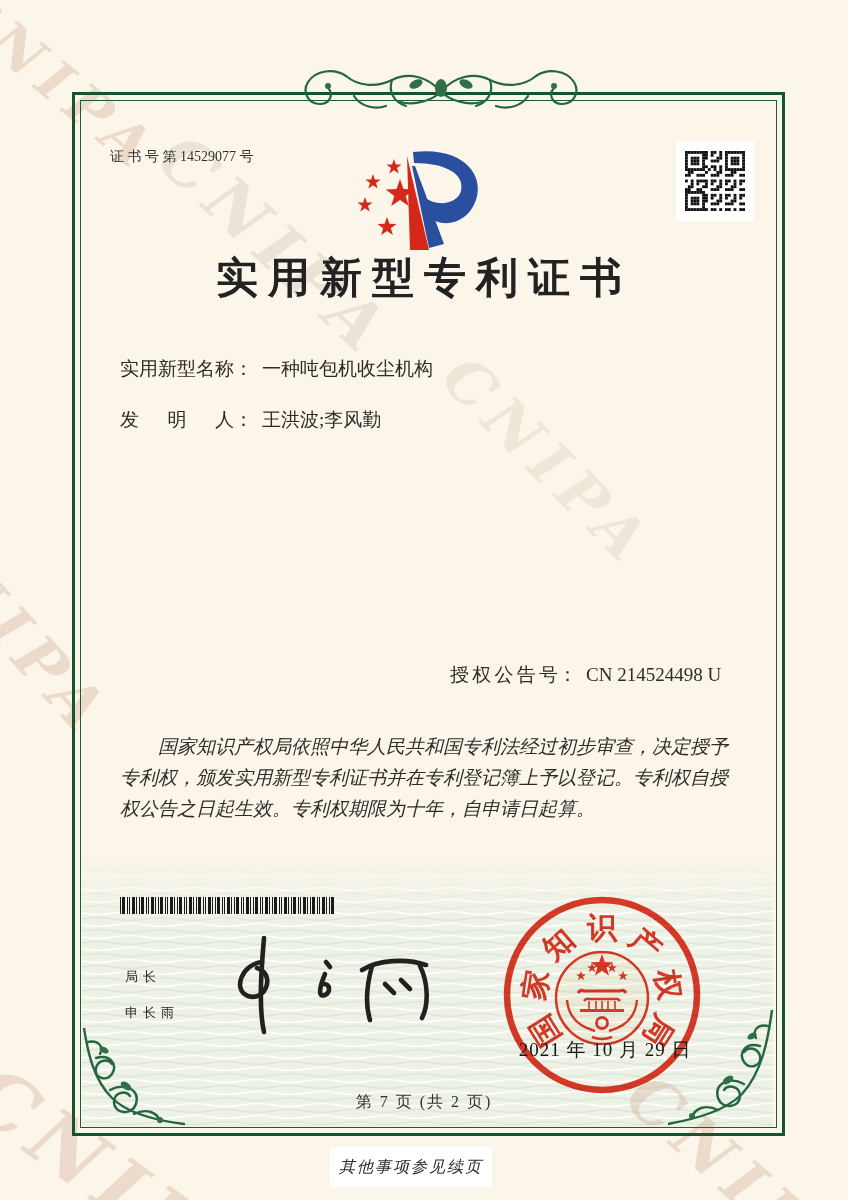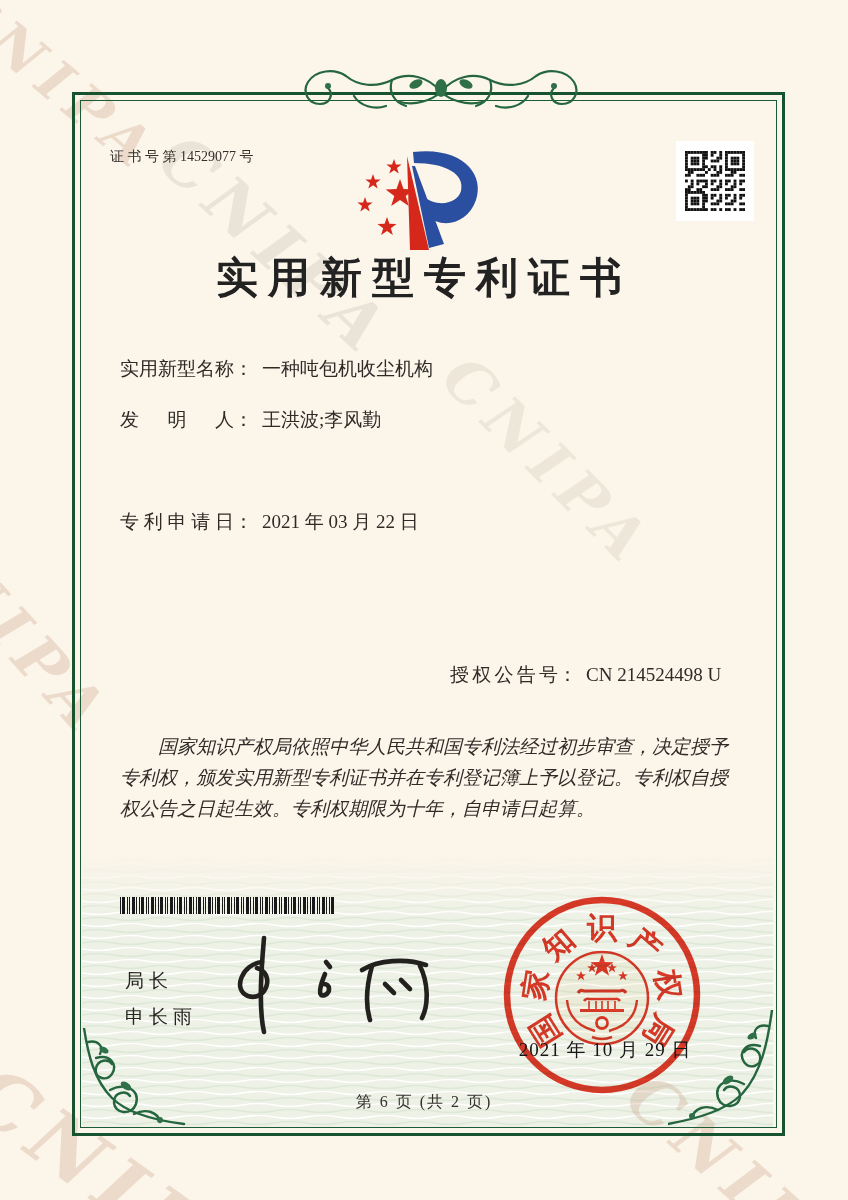--- a/index.html
+++ b/index.html
@@ -32,21 +32,21 @@
   .lbl-s{display:inline-block;width:108px;text-align:justify;text-align-last:justify;vertical-align:top;}
   .val{margin-left:9px;}
   
   .paras{position:absolute;left:120px;top:731px;width:614px;font-size:19px;line-height:31px;
          color:#2f2c28;font-style:italic;z-index:4;}
   .paras p{margin:0;text-indent:2em;}
   
   #barcode{position:absolute;left:120px;top:897px;height:17px;display:flex;align-items:stretch;z-index:4;}
   #barcode div{background:#191919;height:17px;}
   .officer{position:absolute;left:125px;font-family:"Liberation Sans","DejaVu Sans",sans-serif;
-           font-size:19px;letter-spacing:5px;color:#26241f;z-index:4;}
+           font-size:13px;letter-spacing:5px;color:#26241f;z-index:4;}
   .sig{position:absolute;left:222px;top:928px;z-index:4;}
   
   .seal{position:absolute;left:497px;top:890px;z-index:5;mix-blend-mode:multiply;opacity:.95;}
   .seal-date{position:absolute;left:515px;top:1037px;width:180px;text-align:center;font-size:19px;
              color:#161616;letter-spacing:1px;z-index:6;}
   .page-info{position:absolute;left:0;top:1092px;width:848px;text-align:center;font-size:16px;
              letter-spacing:2px;color:#34312c;z-index:4;}
   .note-box{position:absolute;left:330px;top:1147px;width:162px;height:40px;background:#fff;
             display:flex;align-items:center;justify-content:center;font-size:16px;letter-spacing:2px;
             color:#2e2b27;font-style:italic;z-index:4;}
@@ -403,23 +403,20 @@
   </svg>
 
   <div class="title">实用新型专利证书</div>
 
   <div class="row" style="top:356px;">
     <span class="lbl">实用新型名称</span><span>：</span><span class="val">一种吨包机收尘机构</span>
   </div>
   <div class="row" style="top:407px;">
     <span class="lbl">发明人</span><span>：</span><span class="val">王洪波;李风勤</span>
   </div>
-  <div class="row" style="top:509px;">
-    <span class="lbl">专利申请日</span><span>：</span><span class="val">2021 年 03 月 22 日</span>
-  </div>
   <div class="row" style="left:450px;top:662px;">
     <span class="lbl-s">授权公告号</span><span>：</span><span class="val">CN 214524498 U</span>
   </div>
 
   <div class="paras">
     <p>国家知识产权局依照中华人民共和国专利法经过初步审查，决定授予专利权，颁发实用新型专利证书并在专利登记簿上予以登记。专利权自授权公告之日起生效。专利权期限为十年，自申请日起算。</p>
   </div>
 
   <div id="barcode">
       <div style="width: 1px; margin-right: 1px;"></div>
@@ -531,15 +528,16 @@
         <text x="105" y="48" transform="rotate(-81.33333333333334 105 105)">家</text>
         <text x="105" y="48" transform="rotate(-40.66666666666667 105 105)">知</text>
         <text x="105" y="48" transform="rotate(0 105 105)">识</text>
         <text x="105" y="48" transform="rotate(40.66666666666666 105 105)">产</text>
         <text x="105" y="48" transform="rotate(81.33333333333331 105 105)">权</text>
         <text x="105" y="48" transform="rotate(122 105 105)">局</text>
       </g>
   </svg>
   <div class="seal-date">2021 年 10 月 29 日</div>
 
-  <div class="page-info">第 6 页 (共 2 页)</div>
+  <div class="page-info">第 7 页 (共 2 页)</div>
+  <div class="note-box">其他事项参见续页</div>
 
 </div>
 
 </body></html>

